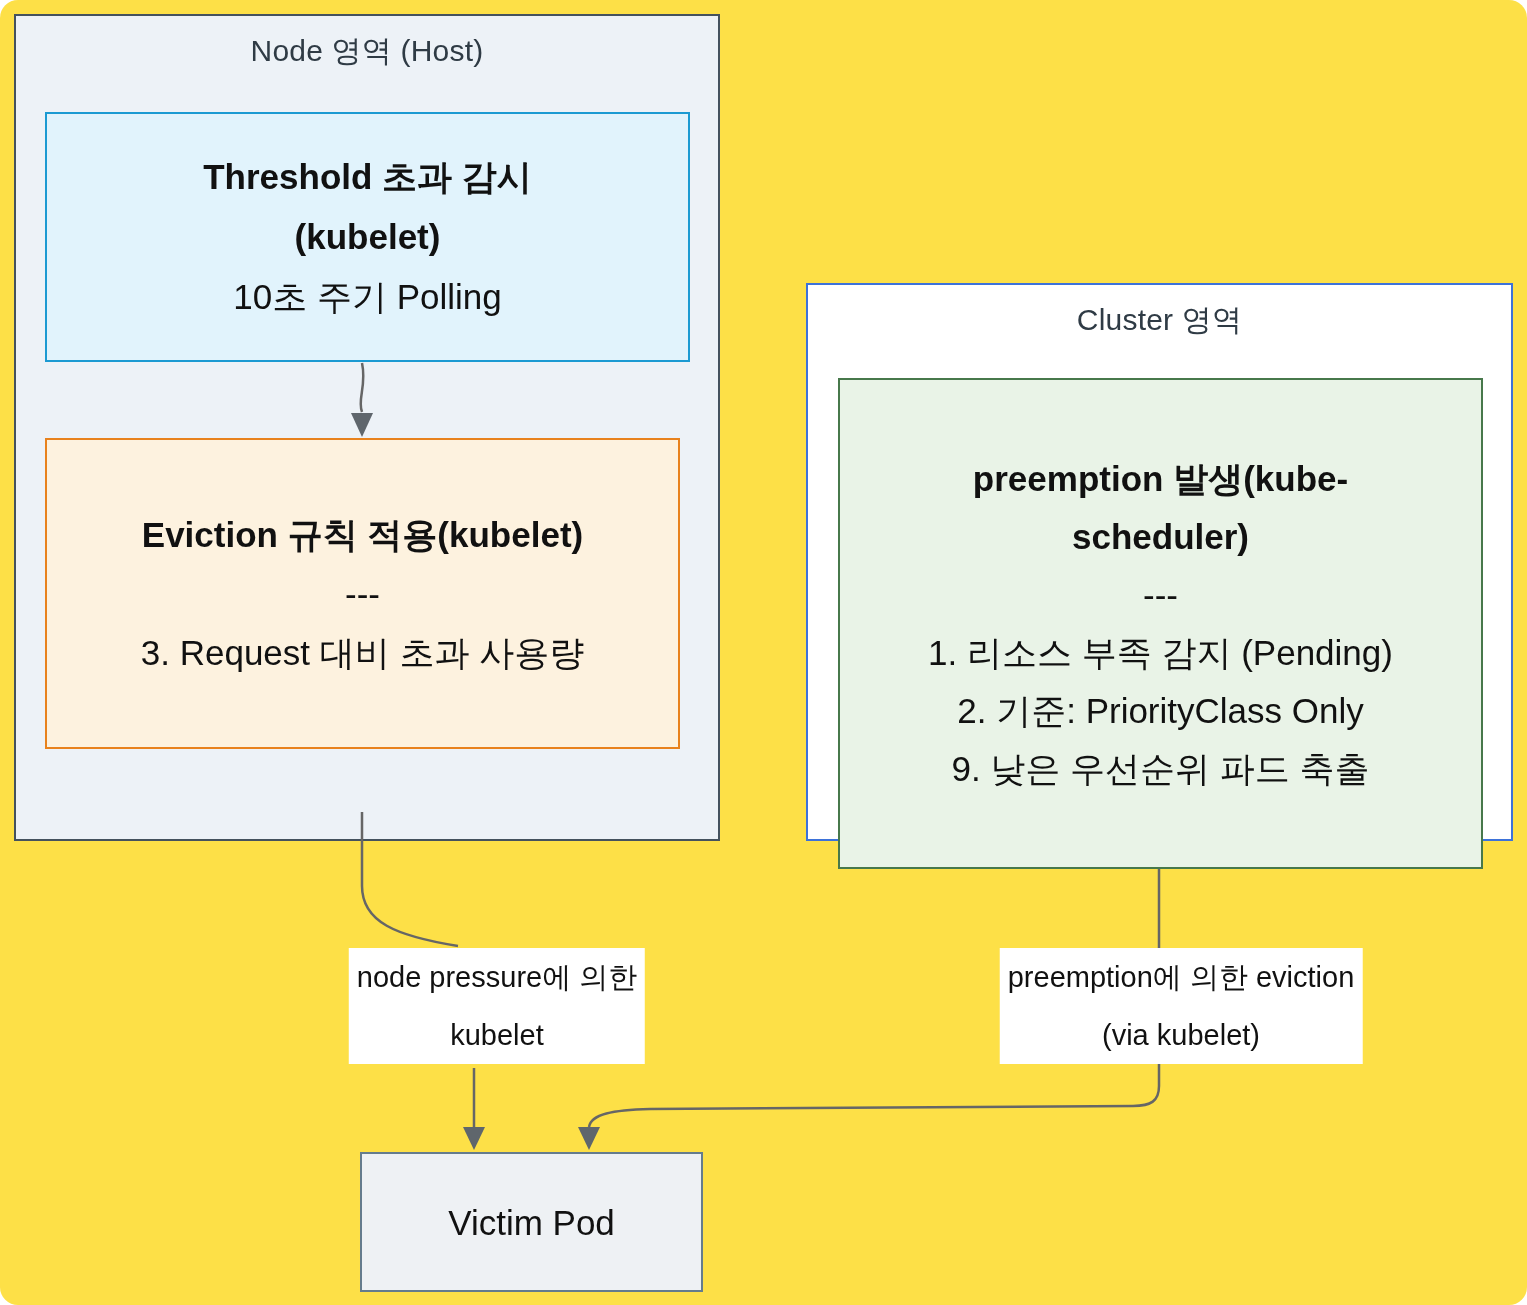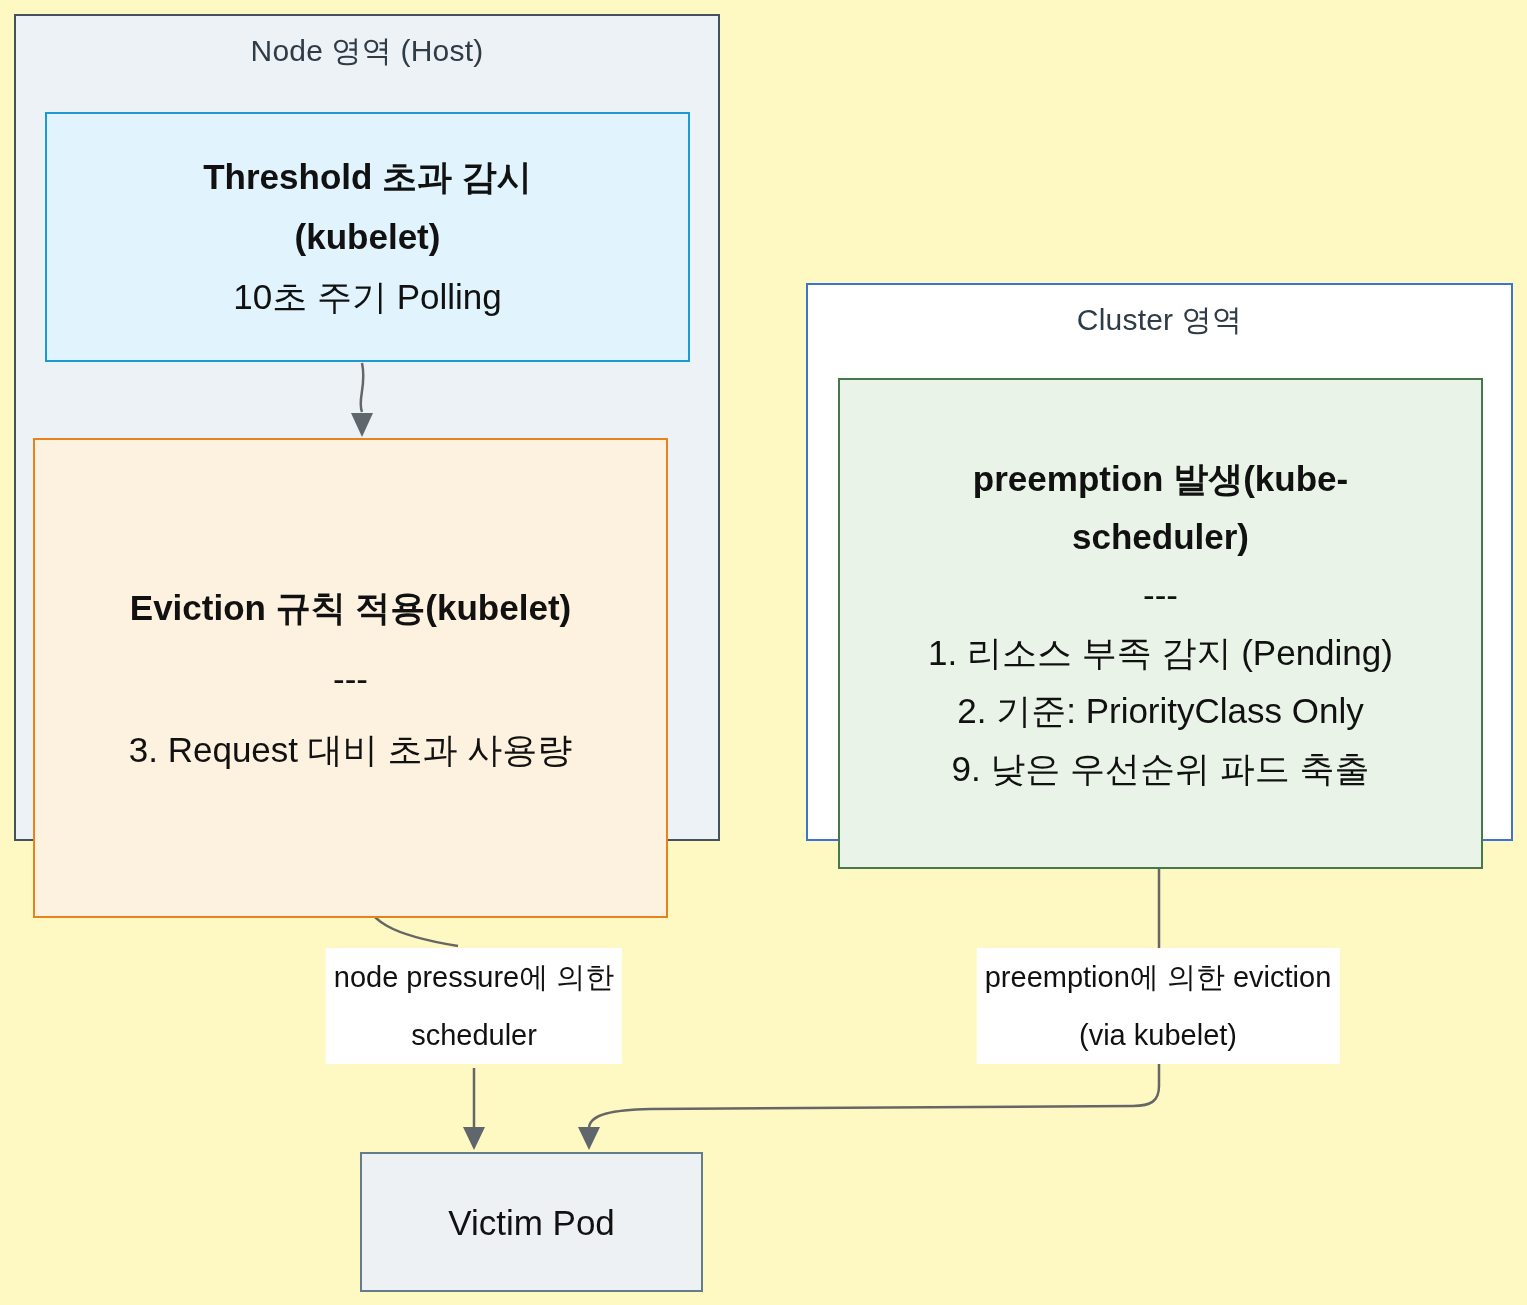--- a/index.html
+++ b/index.html
@@ -1,23 +1,24 @@
 <!DOCTYPE html>
 <html style="--node-area-bg: #edf2f7; --node-area-border: #44525e; --threshold-bg: #e1f3fc; --threshold-border: #1b9ad2; --eviction-bg: #fdf2df; --eviction-border: #e8821d; --cluster-bg: #ffffff; --cluster-border: #3d72d9; --preemption-bg: #e9f3e7; --preemption-border: #47784b; --victim-bg: #eef1f4; --victim-border: #657c8d; --edge: #666666; --arrowhead: #5f666c; --text: #111111; --title-text: #2f3b45;"><head>
 <meta charset="utf-8">
 <style>
   html, body { margin: 0; padding: 0; background: #ffffff; }
   #stage {
     position: relative;
     width: 1527px;
     height: 1305px;
-    background: #fef9c3;
+    background: #fde047;
     font-family: "Liberation Sans", "DejaVu Sans", sans-serif;
     color: var(--text, #111);
     overflow: hidden;
+    border-radius: 18px;
   }
   .abs { position: absolute; box-sizing: border-box; }
 
   
   .container { border-style: solid; border-width: 2px; }
   .container-title {
     position: absolute; top: 0; left: 0; right: 0;
     text-align: center;
     font-size: 30px;
     color: var(--title-text, #333);
@@ -45,22 +46,22 @@
     line-height: 59px;
     z-index: 3;
   }
   .node .bold { font-weight: bold; }
   #threshold-box {
     left: 45px; top: 112px; width: 645px; height: 250px;
     background: var(--threshold-bg); border-color: var(--threshold-border);
     line-height: 60px;
   }
   #eviction-box {
-    left: 33px; top: 438px; width: 635px; height: 480px;
-    background: var(--eviction-bg); border-color: var(--eviction-border); gap: 12px;
+    left: 45px; top: 438px; width: 635px; height: 311px;
+    background: var(--eviction-bg); border-color: var(--eviction-border);
   }
   #preemption-box {
     left: 838px; top: 378px; width: 645px; height: 491px;
     background: var(--preemption-bg); border-color: var(--preemption-border);
     line-height: 58px;
     justify-content: center;
   }
   #victim-pod {
     left: 360px; top: 1152px; width: 343px; height: 140px;
     background: var(--victim-bg); border-color: var(--victim-border);
@@ -76,20 +77,21 @@
     position: absolute;
     transform: translateX(-50%);
     text-align: center;
     font-size: 29px;
     line-height: 58px;
     background: #ffffff;
     padding: 0 8px;
     z-index: 4;
     white-space: nowrap;
     color: var(--text, #111);
+    margin-left: 23px;
   }
   #edge-label-node-pressure { left: 474px; top: 948px; }
   #edge-label-preemption    { left: 1158px; top: 948px; }
 </style>
 </head>
 <body>
 
 <div id="stage">
 
   <div class="abs container" id="node-area">
@@ -134,20 +136,20 @@
     <div>2. 기준: PriorityClass Only</div>
     <div>9. 낮은 우선순위 파드 축출</div>
   </div>
 
   <div class="abs node" id="victim-pod">
     <div>Victim Pod</div>
   </div>
 
   <div class="edge-label" id="edge-label-node-pressure">
     <div>node pressure에 의한</div>
-    <div>scheduler</div>
+    <div>kubelet</div>
   </div>
   <div class="edge-label" id="edge-label-preemption">
     <div>preemption에 의한 eviction</div>
     <div>(via kubelet)</div>
   </div>
 
 </div>
 
 </body></html>

